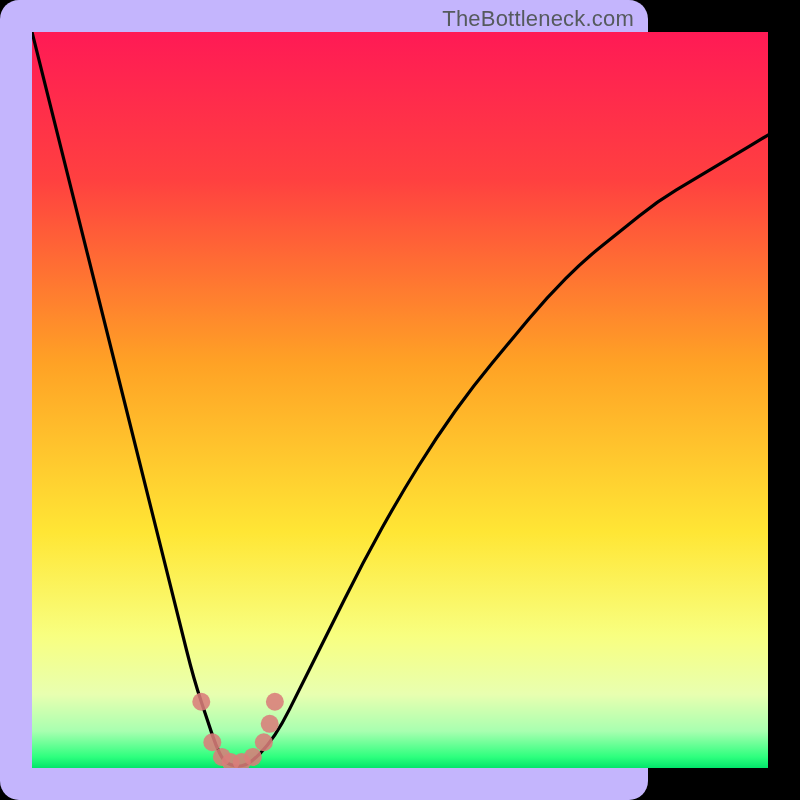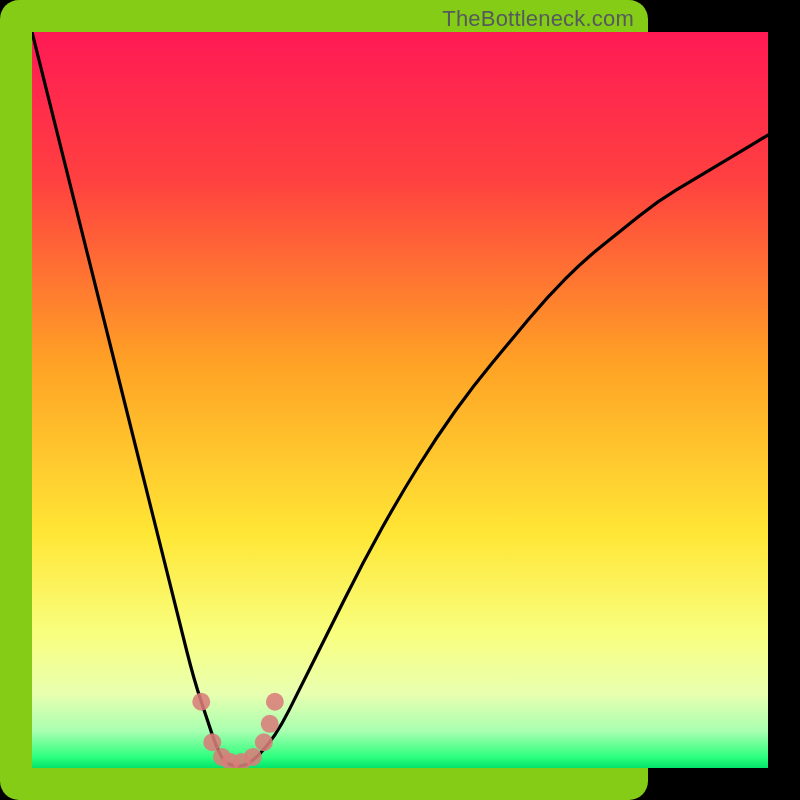--- a/index.html
+++ b/index.html
@@ -8,21 +8,21 @@
     width: 800px;
     height: 800px;
     overflow: hidden;
     background: #000;
     font-family: Arial, Helvetica, sans-serif;
   }
   .frame {
     position: absolute;
     top: 0; left: 0;
     width: 648px; height: 800px;
-    background: #84cc16;
+    background: #c4b5fd;
     border-radius: 19px;
   }
   .plot {
     position: absolute;
     top: 32px;
     left: 32px;
     width: 736px;
     height: 736px;
     overflow: hidden;
   }

